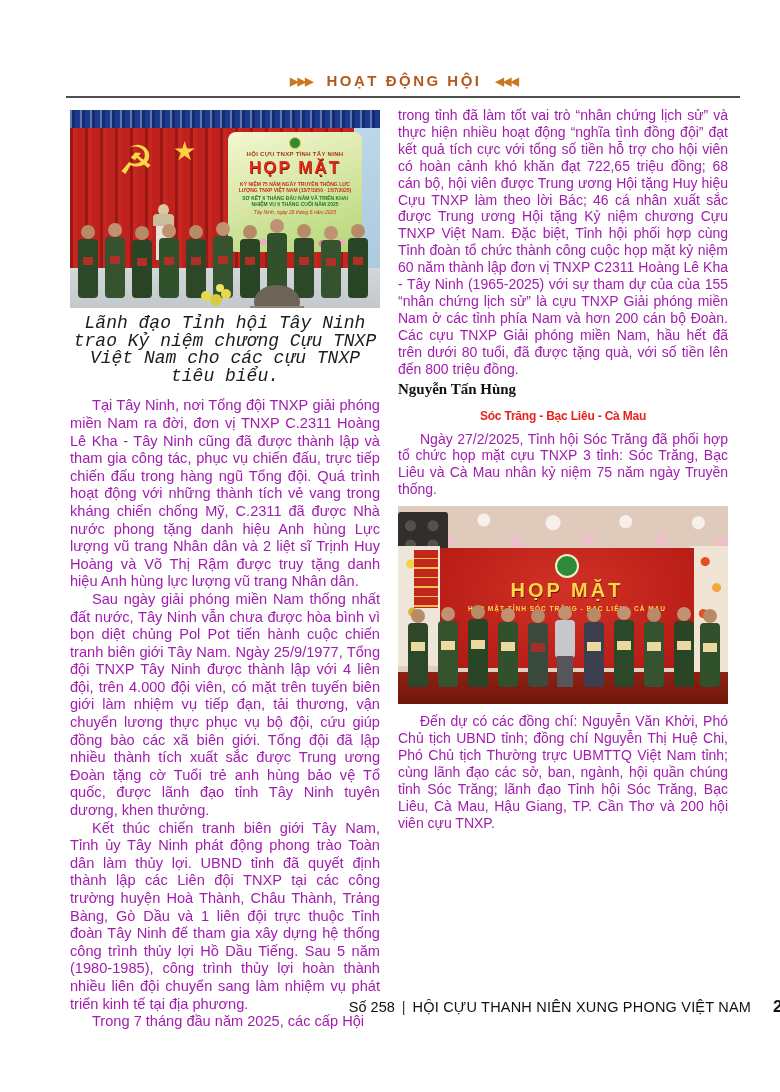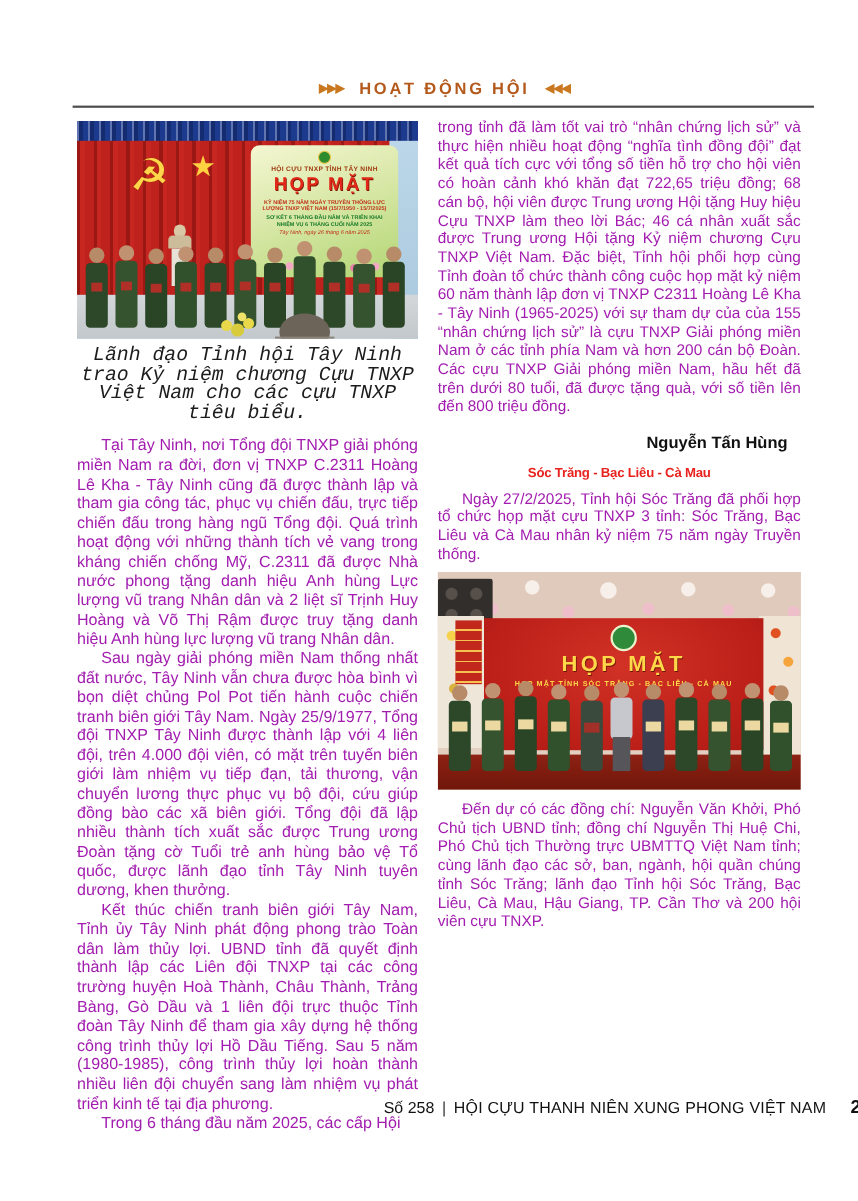--- a/index.html
+++ b/index.html
@@ -60,21 +60,21 @@
       radial-gradient(circle at 72% 55%,#e87fa8 0 3px,transparent 4px),
       radial-gradient(circle at 88% 45%,#f3a9c4 0 3px,transparent 4px);
   }
   .p1-people{position:absolute;inset:0;}
   
   .caption{
     width:310px;font-style:italic;font-size:18px;line-height:17.6px;
     text-align:center;color:#1c1c1c;margin:0 0 12px 0;font-family:Liberation Mono, monospace;
   }
   
-  .byline{width:318px;text-align:right;margin-top:16px;}
+  .byline{width:318px;margin-top:2px;font-family:Liberation Serif, serif;}
   .byline-name{font-weight:bold;font-size:15px;line-height:18px;color:#111;}
   .byline-title{font-style:italic;font-size:15px;line-height:18px;color:#111;}
   .section-heading{
     font-weight:bold;font-size:12px;line-height:24px;color:#e8231f;
     text-align:center;letter-spacing:-.2px;margin:6px 0 3px 0;
   }
   
   .photo2{position:relative;width:330px;height:198px;overflow:hidden;background:#e3cfc0;margin:8px 0 9px 0;}
   .p2-flowers-top{
     position:absolute;top:0;left:0;right:0;height:56px;background:#e0cabb;
@@ -215,21 +215,21 @@
         </g>
       </svg>
     </div>
 
     <div class="caption">Lãnh đạo Tỉnh hội Tây Ninh trao Kỷ niệm chương Cựu TNXP Việt Nam cho các cựu TNXP tiêu biểu.</div>
 
     <div class="body-text">
       <p>Tại Tây Ninh, nơi Tổng đội TNXP giải phóng miền Nam ra đời, đơn vị TNXP C.2311 Hoàng Lê Kha - Tây Ninh cũng đã được thành lập và tham gia công tác, phục vụ chiến đấu, trực tiếp chiến đấu trong hàng ngũ Tổng đội. Quá trình hoạt động với những thành tích vẻ vang trong kháng chiến chống Mỹ, C.2311 đã được Nhà nước phong tặng danh hiệu Anh hùng Lực lượng vũ trang Nhân dân và 2 liệt sĩ Trịnh Huy Hoàng và Võ Thị Rậm được truy tặng danh hiệu Anh hùng lực lượng vũ trang Nhân dân.</p>
       <p>Sau ngày giải phóng miền Nam thống nhất đất nước, Tây Ninh vẫn chưa được hòa bình vì bọn diệt chủng Pol Pot tiến hành cuộc chiến tranh biên giới Tây Nam. Ngày 25/9/1977, Tổng đội TNXP Tây Ninh được thành lập với 4 liên đội, trên 4.000 đội viên, có mặt trên tuyến biên giới làm nhiệm vụ tiếp đạn, tải thương, vận chuyển lương thực phục vụ bộ đội, cứu giúp đồng bào các xã biên giới. Tổng đội đã lập nhiều thành tích xuất sắc được Trung ương Đoàn tặng cờ Tuổi trẻ anh hùng bảo vệ Tổ quốc, được lãnh đạo tỉnh Tây Ninh tuyên dương, khen thưởng.</p>
       <p>Kết thúc chiến tranh biên giới Tây Nam, Tỉnh ủy Tây Ninh phát động phong trào Toàn dân làm thủy lợi. UBND tỉnh đã quyết định thành lập các Liên đội TNXP tại các công trường huyện Hoà Thành, Châu Thành, Trảng Bàng, Gò Dầu và 1 liên đội trực thuộc Tỉnh đoàn Tây Ninh để tham gia xây dựng hệ thống công trình thủy lợi Hồ Dầu Tiếng. Sau 5 năm (1980-1985), công trình thủy lợi hoàn thành nhiều liên đội chuyển sang làm nhiệm vụ phát triển kinh tế tại địa phương.</p>
-      <p>Trong 6 tháng đầu năm 2025, các cấp Hội</p>
+      <p>Trong 7 tháng đầu năm 2025, các cấp Hội</p>
     </div>
   </div>
 
   <div class="col-right">
 
     <div class="body-text">
       <p class="noindent">trong tỉnh đã làm tốt vai trò “nhân chứng lịch sử” và thực hiện nhiều hoạt động “nghĩa tình đồng đội” đạt kết quả tích cực với tổng số tiền hỗ trợ cho hội viên có hoàn cảnh khó khăn đạt 722,65 triệu đồng; 68 cán bộ, hội viên được Trung ương Hội tặng Huy hiệu Cựu TNXP làm theo lời Bác; 46 cá nhân xuất sắc được Trung ương Hội tặng Kỷ niệm chương Cựu TNXP Việt Nam. Đặc biệt, Tỉnh hội phối hợp cùng Tỉnh đoàn tổ chức thành công cuộc họp mặt kỷ niệm 60 năm thành lập đơn vị TNXP C2311 Hoàng Lê Kha - Tây Ninh (1965-2025) với sự tham dự của của 155 “nhân chứng lịch sử” là cựu TNXP Giải phóng miền Nam ở các tỉnh phía Nam và hơn 200 cán bộ Đoàn. Các cựu TNXP Giải phóng miền Nam, hầu hết đã trên dưới 80 tuổi, đã được tặng quà, với số tiền lên đến 800 triệu đồng.</p>
     </div>
 
     <div class="byline">

